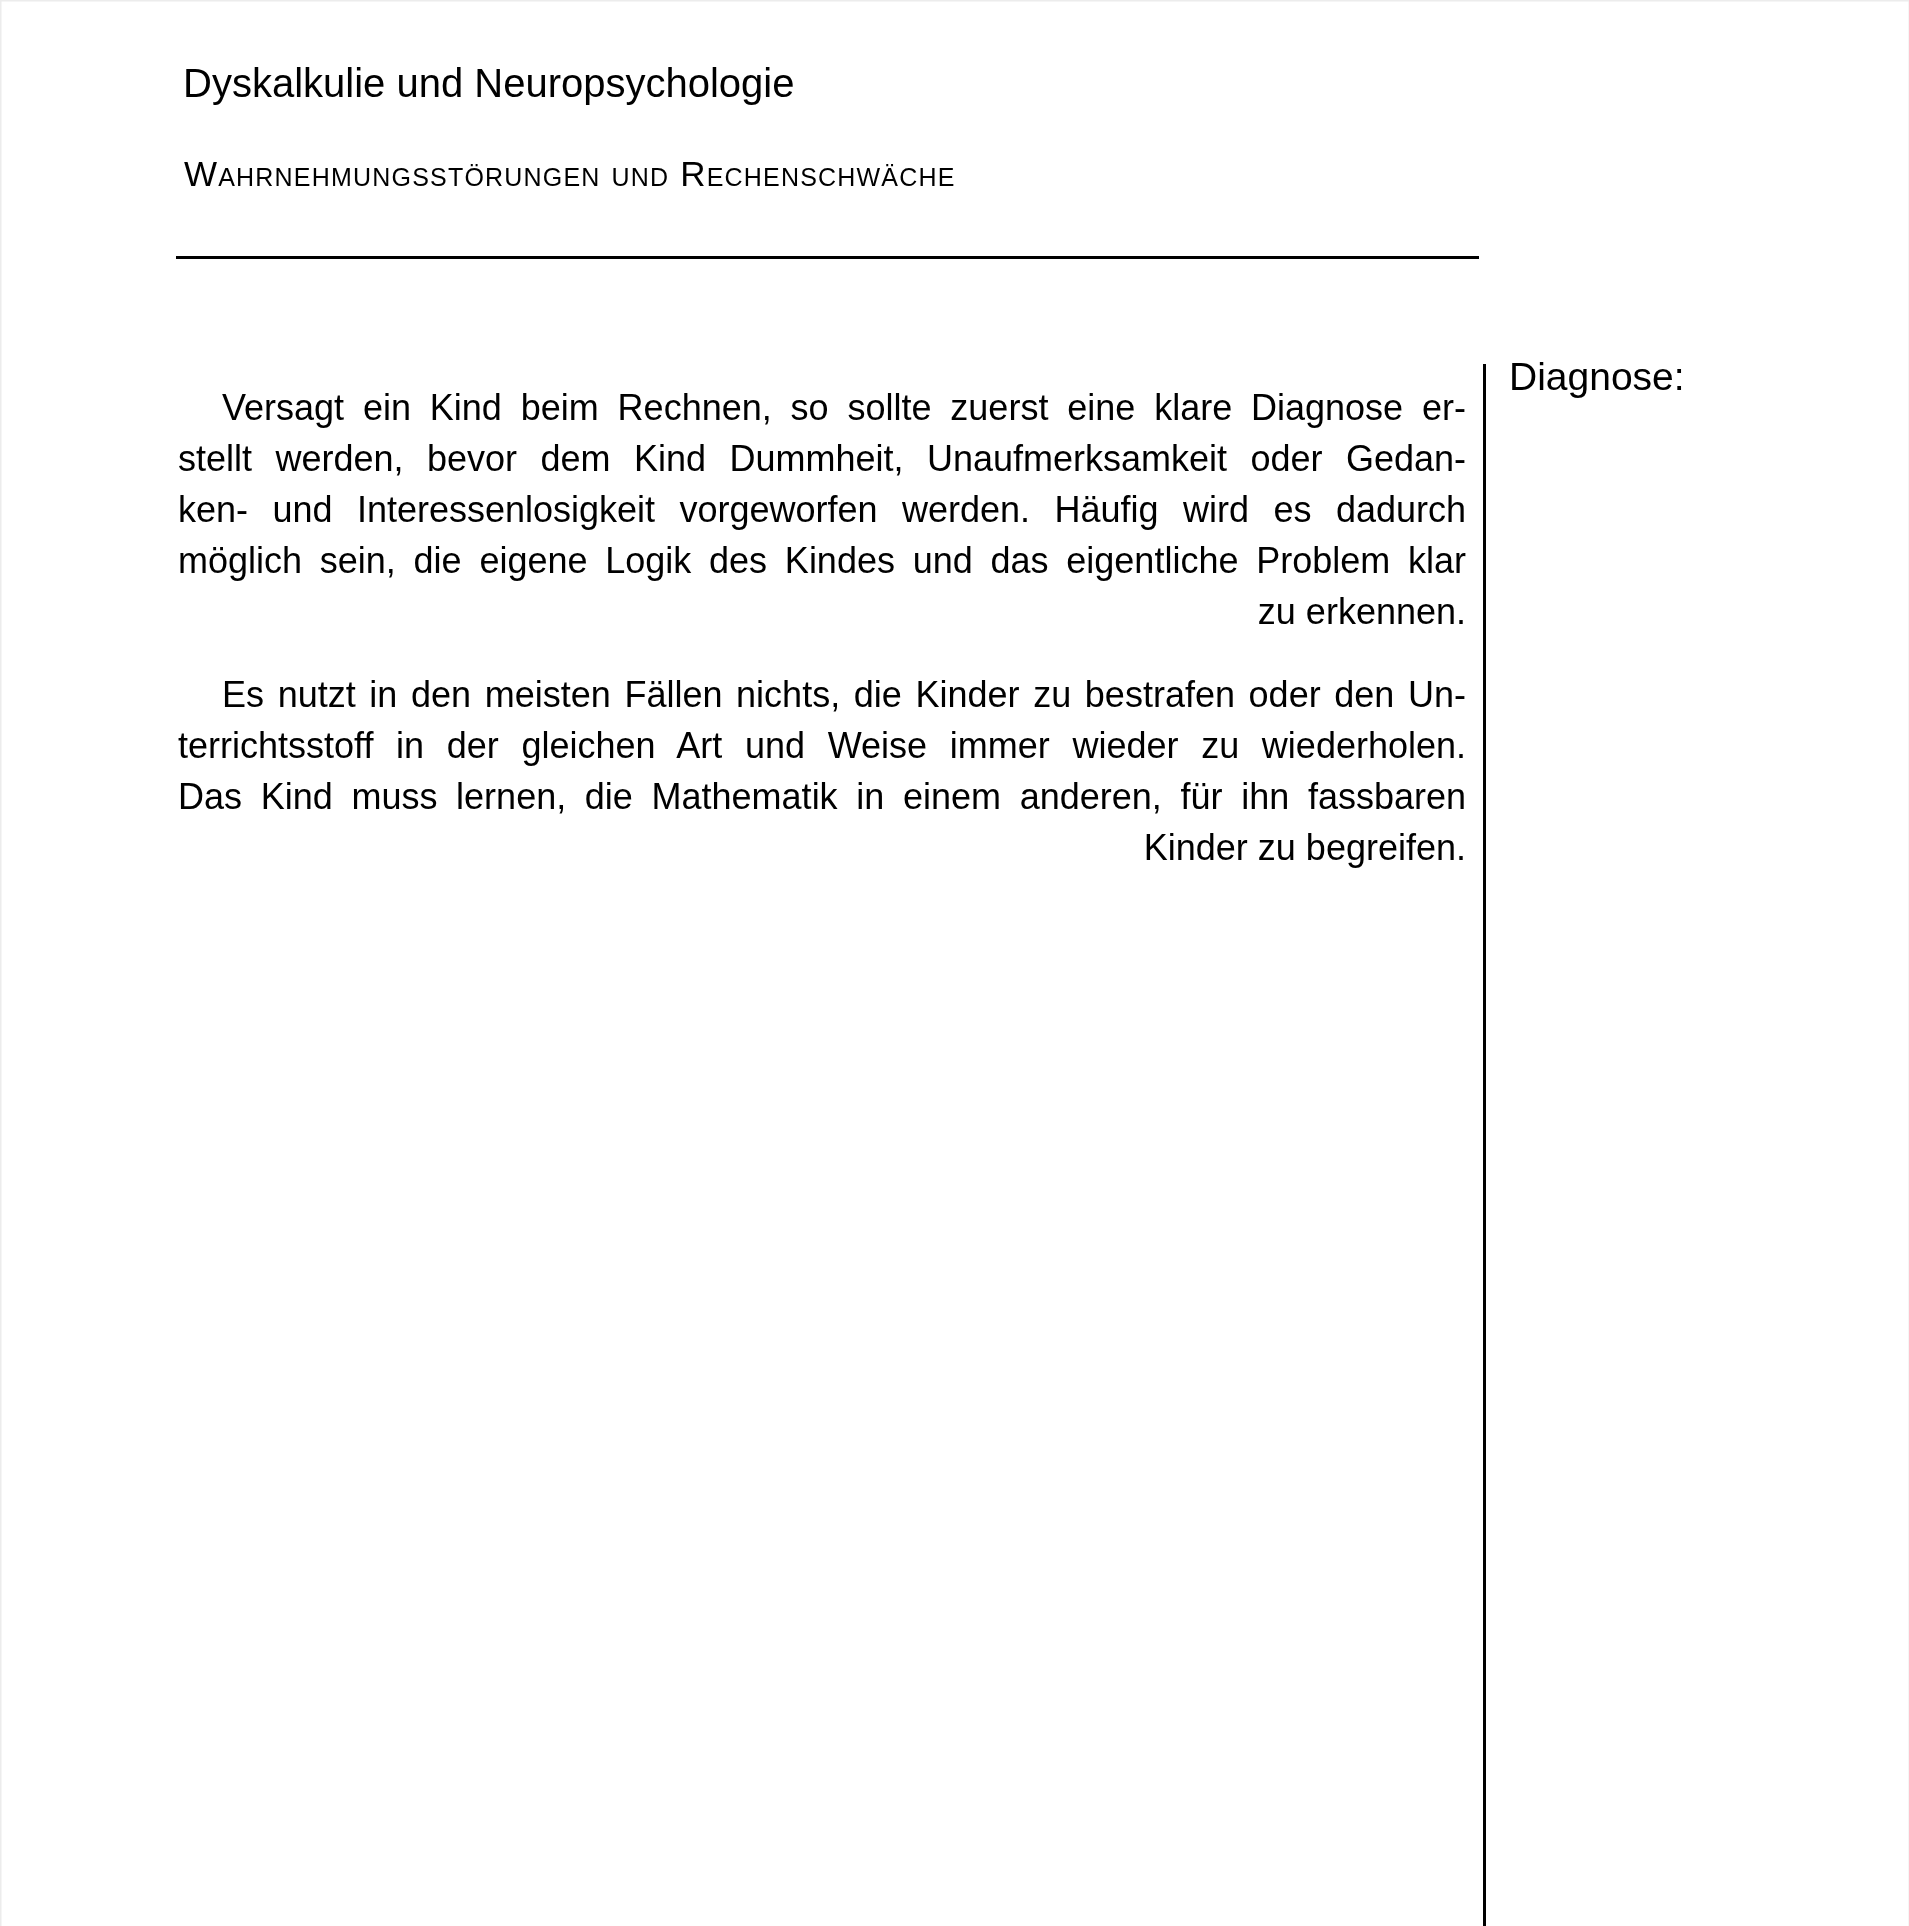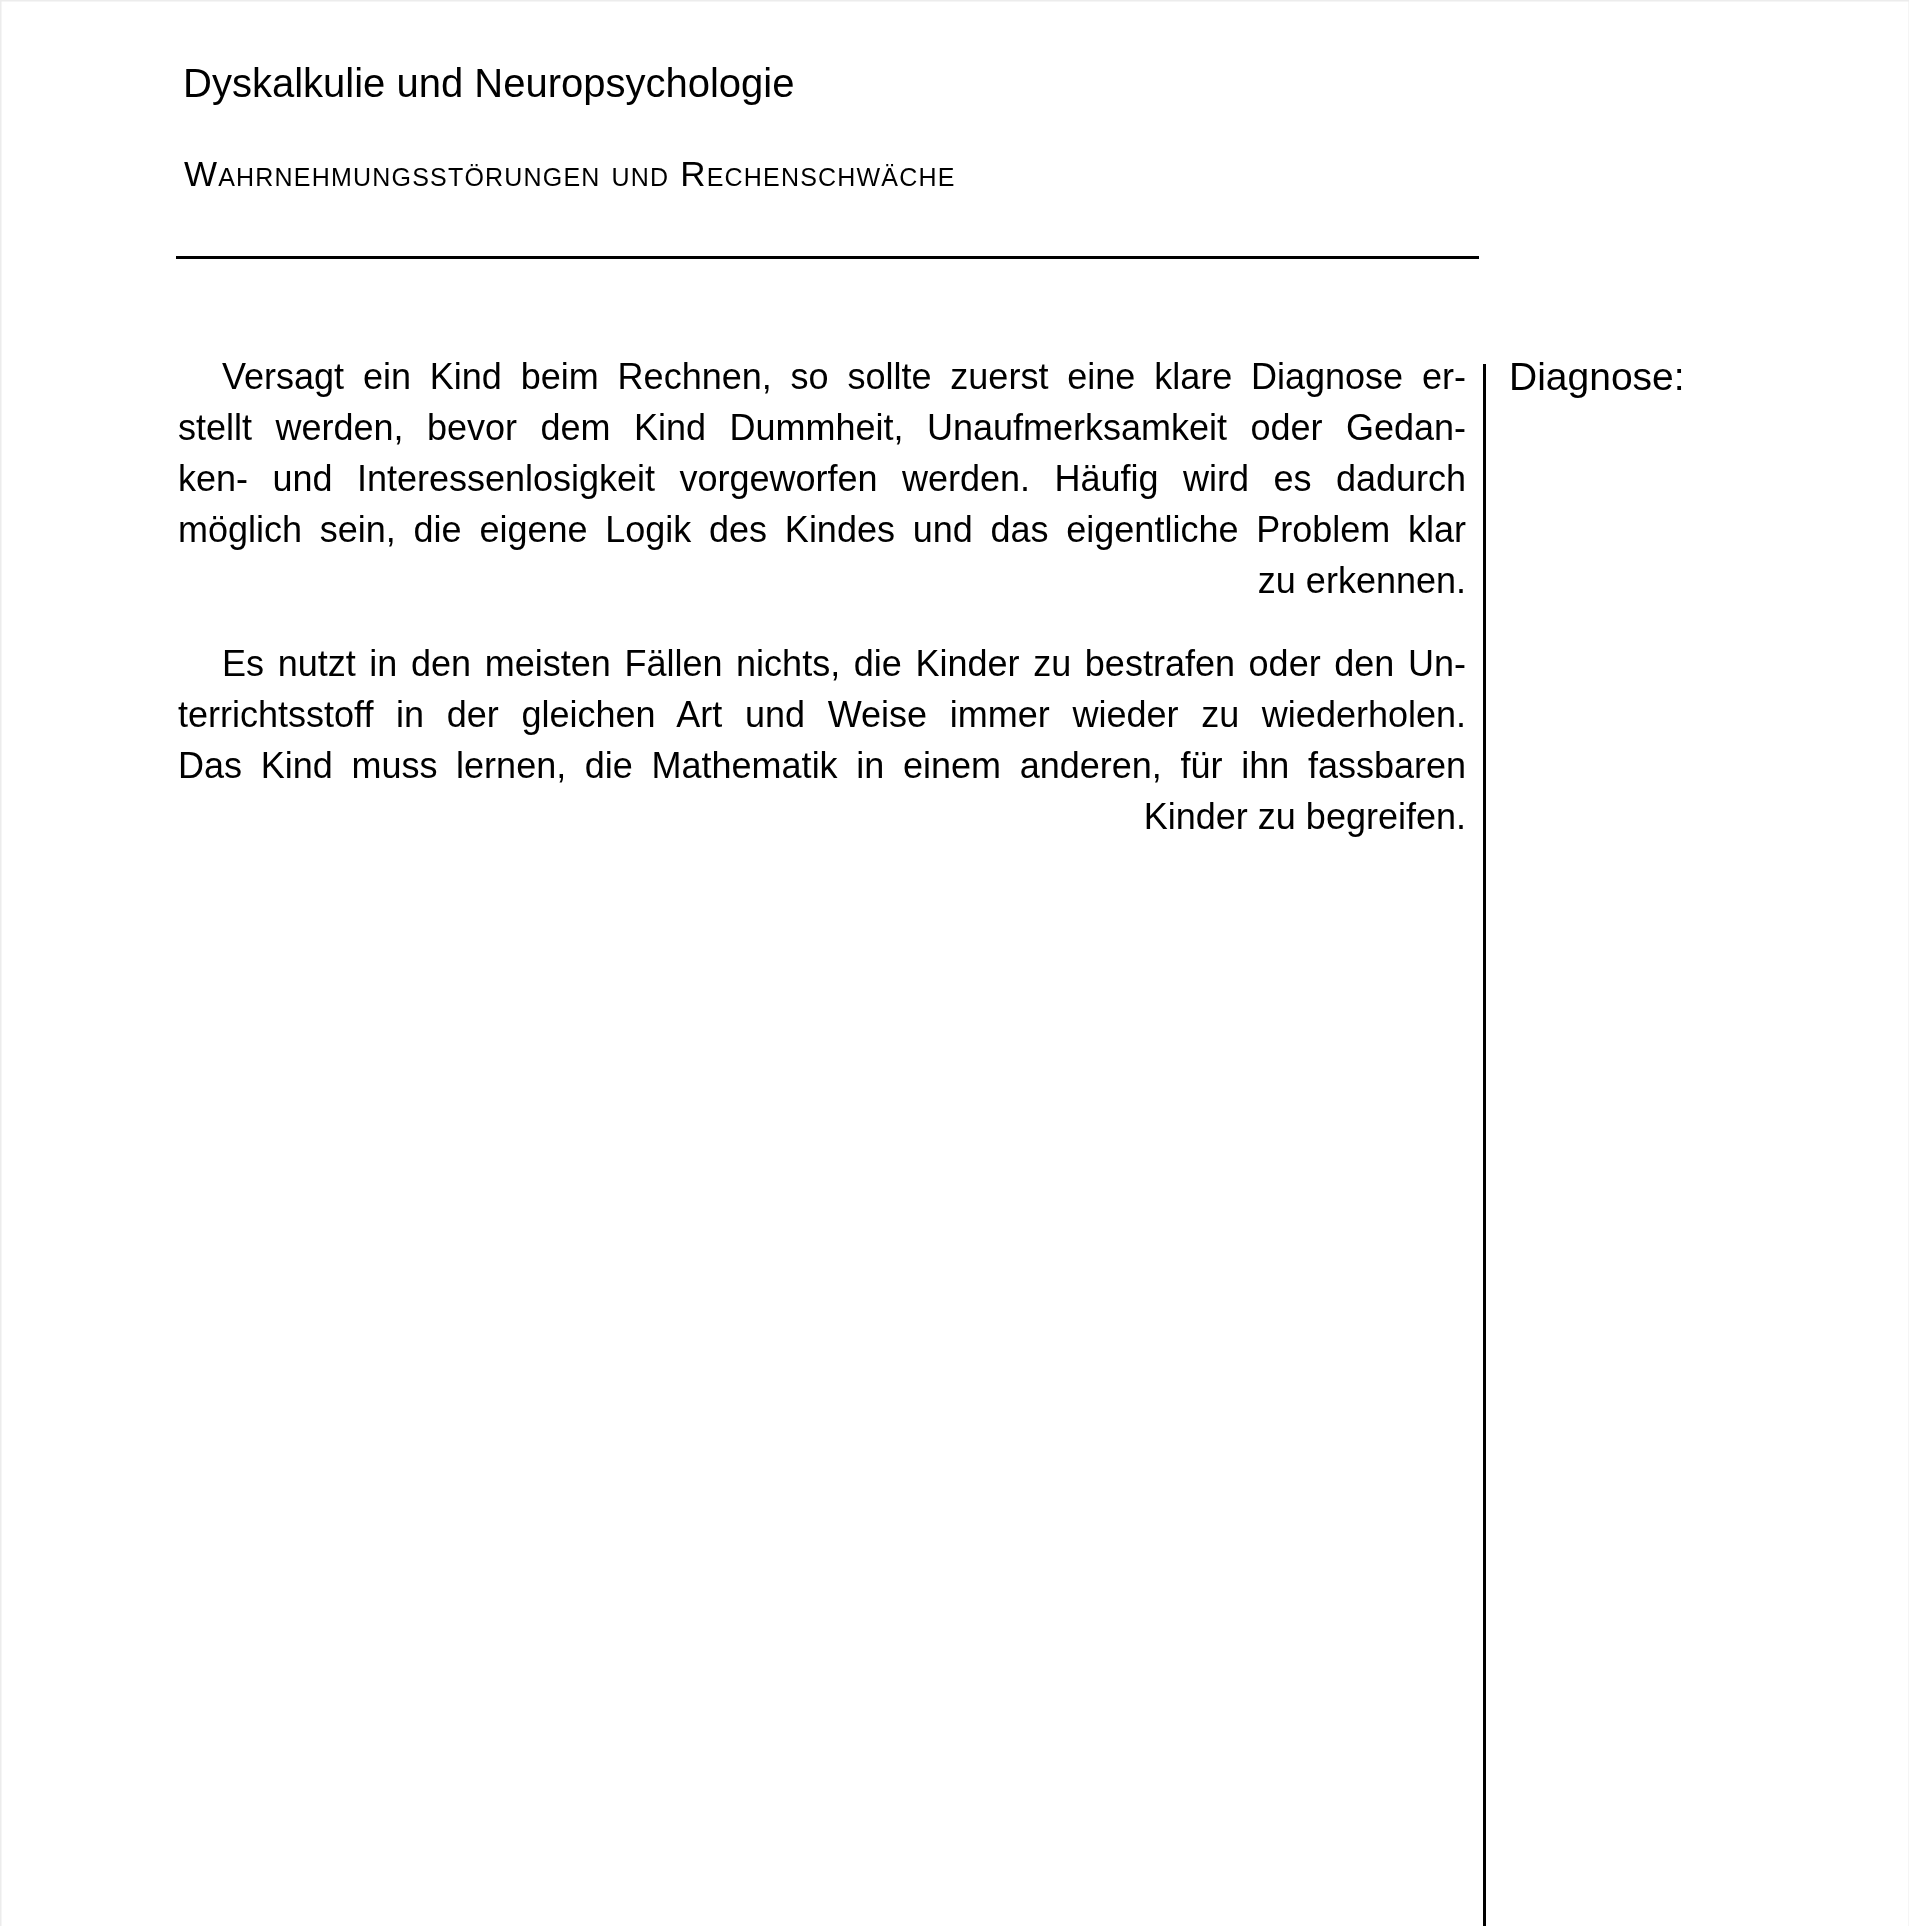--- a/index.html
+++ b/index.html
@@ -62,21 +62,21 @@
     text-align: justify;
     text-align-last: justify;
   }
   .line.j::after {
     content: "";
     display: inline-block;
     width: 100%;
     height: 0;
   }
   .line.l { text-align: right; }
-  .line.indent { text-indent: 44px; }
+  .line.indent { text-indent: 44px; margin-top: 31px; }
   .margin-note {
     position: absolute;
     left: 1509px;
     top: 357px;
     font-size: 39px;
     line-height: 39px;
     white-space: nowrap;
   }
   .v-divider {
     position: absolute;

